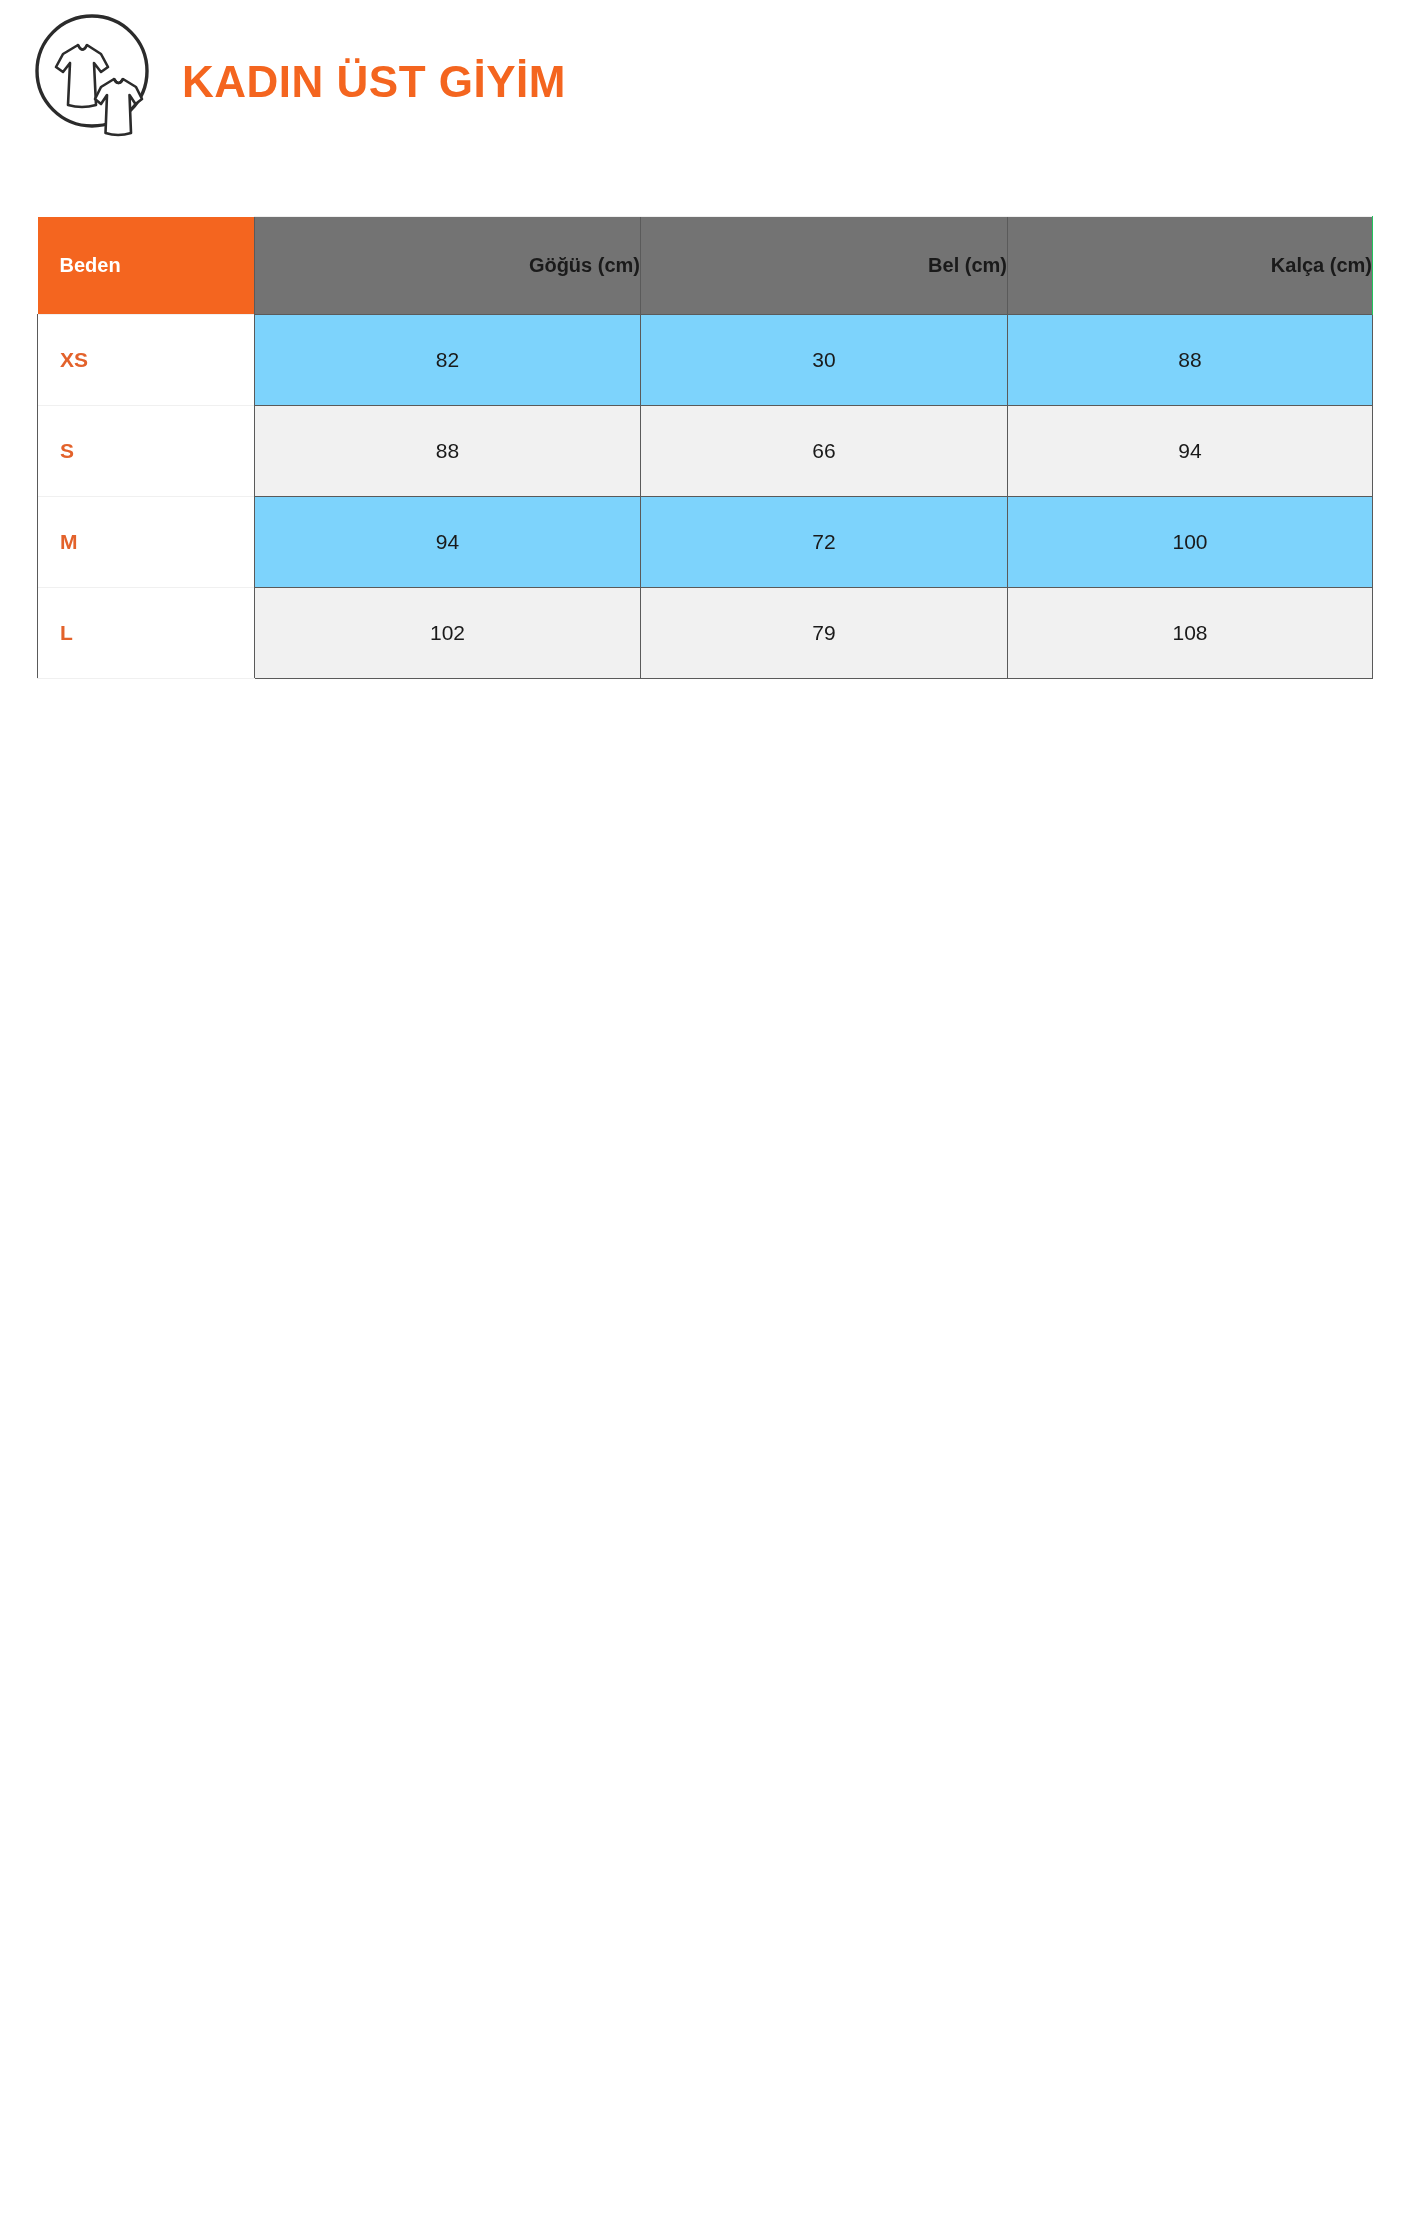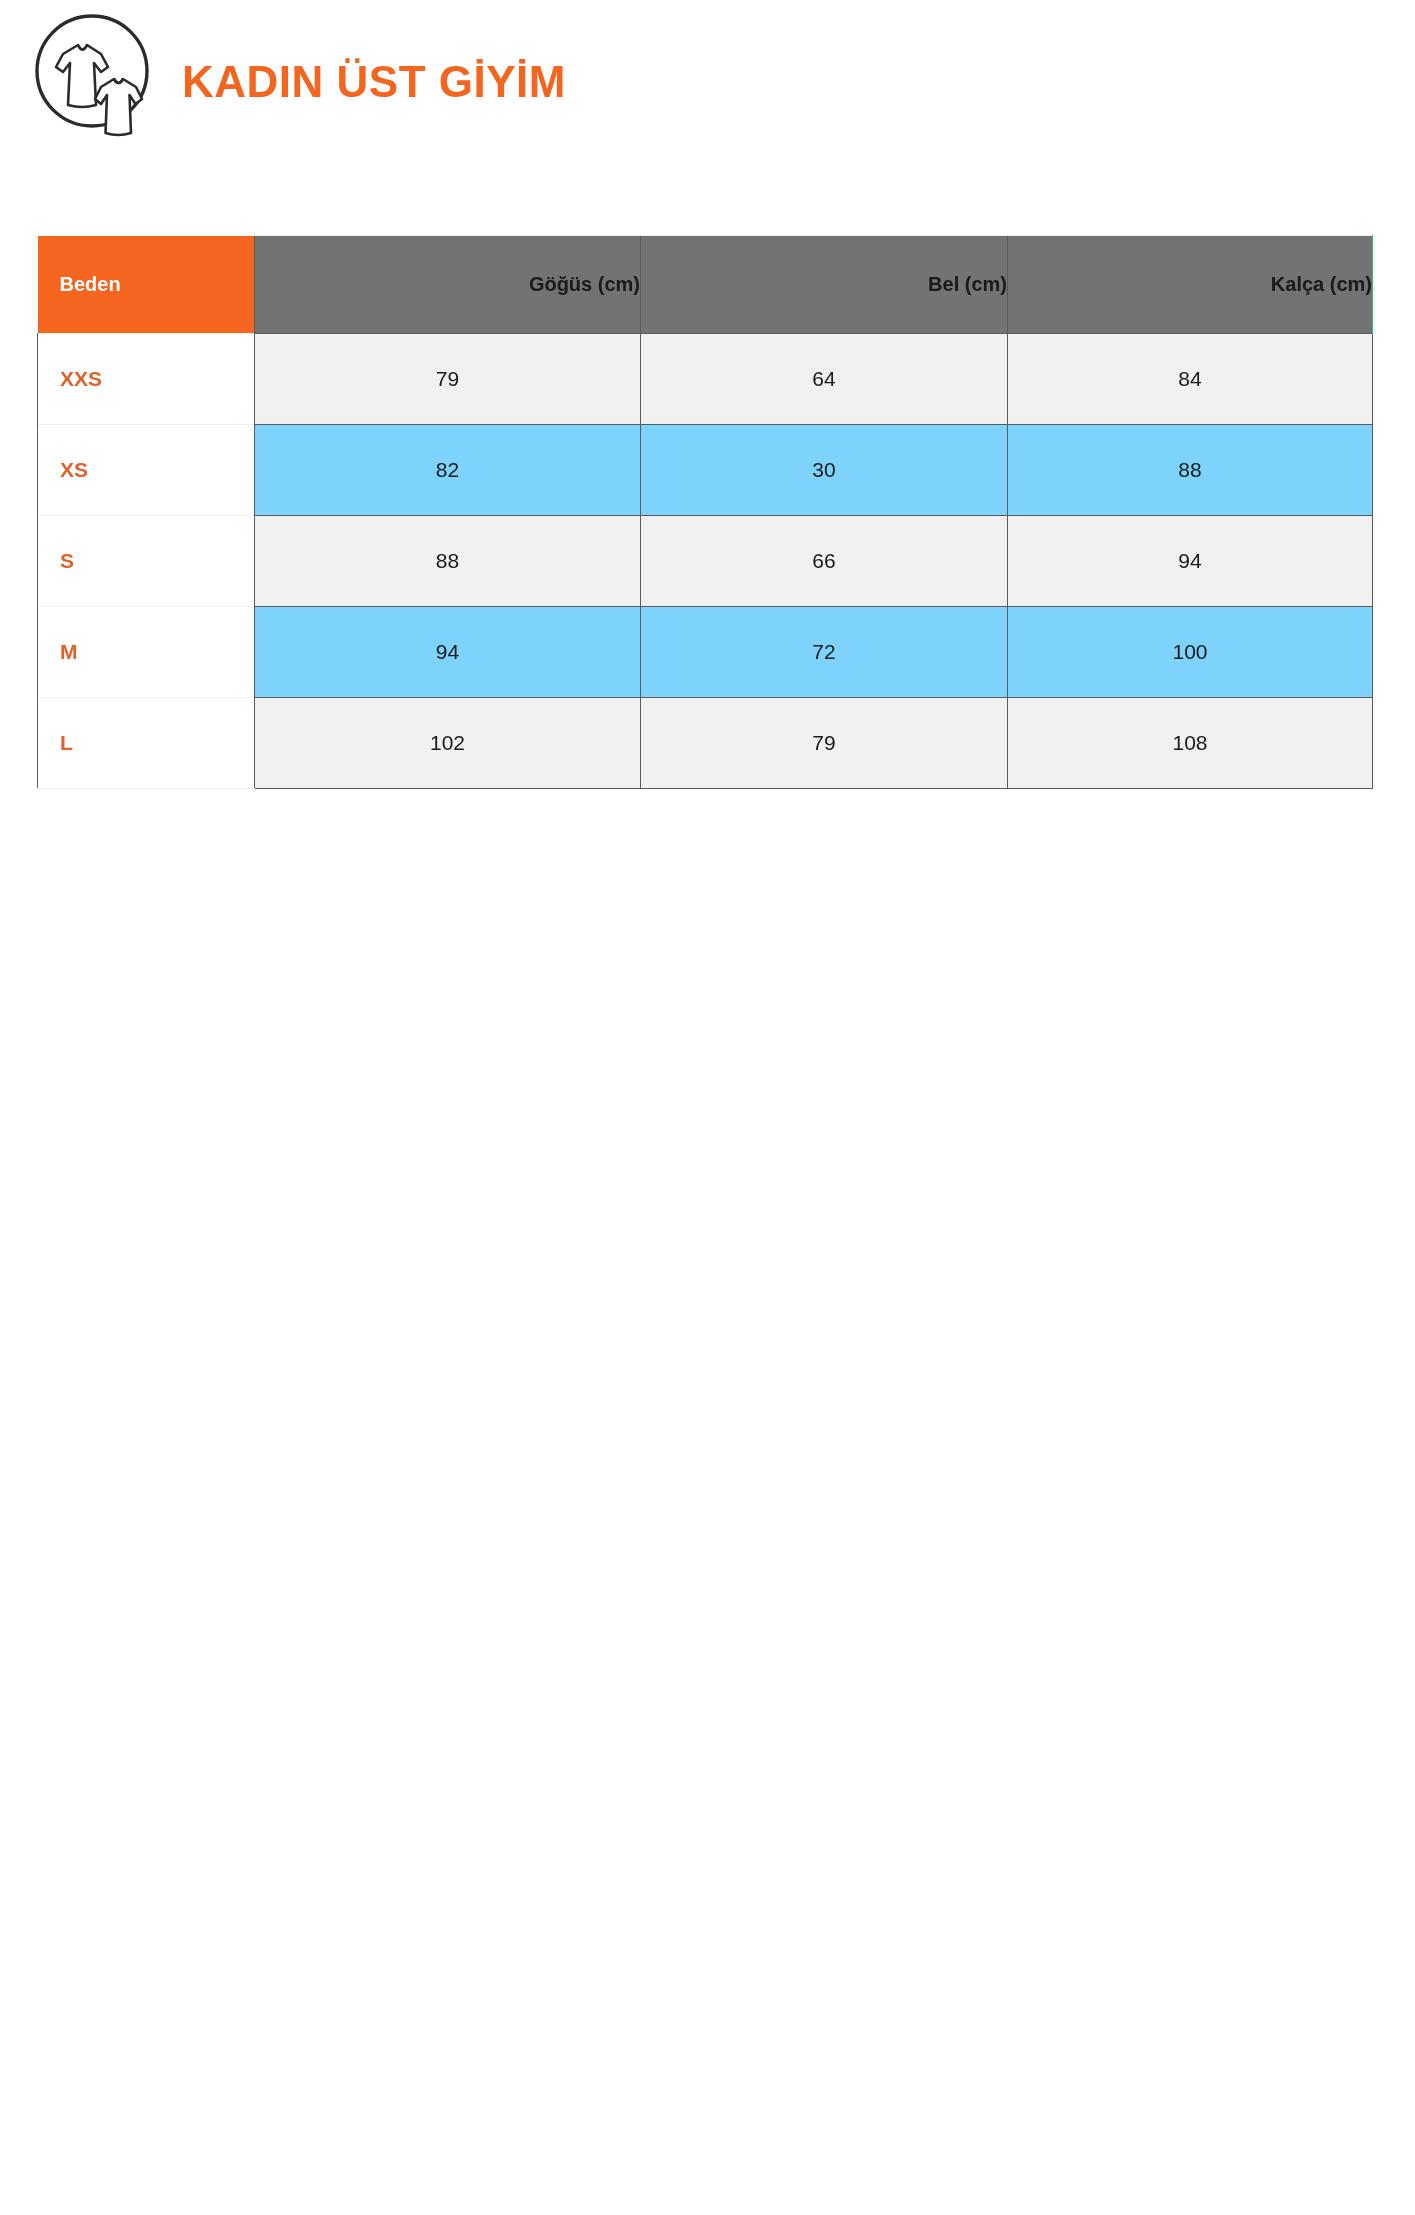--- a/index.html
+++ b/index.html
@@ -44,21 +44,21 @@
     letter-spacing: 0.5px;
     color: #F4651F;
     white-space: nowrap;
     line-height: 1;
   }
 
   
   .size-table-wrap {
     position: absolute;
     left: 37px;
-    top: 235px;
+    top: 216px;
     width: 1335px;
   }
   table.size-table {
     border-collapse: collapse;
     table-layout: fixed;
     width: 1335px;
   }
   table.size-table col.c-beden  { width: 217px; }
   table.size-table col.c-gogus  { width: 386px; }
   table.size-table col.c-bel    { width: 367px; }
@@ -183,26 +183,20 @@
     </colgroup>
     <thead>
       <tr>
         <th class="th-beden">Beden</th>
         <th>Göğüs (cm)</th>
         <th>Bel (cm)</th>
         <th class="th-last">Kalça (cm)</th>
       </tr>
     </thead>
     <tbody id="table-body">
-        <tr class="zebra">
-          <td class="td-size">XXS</td>
-          <td class="td-val">79</td>
-          <td class="td-val">64</td>
-          <td class="td-val td-last">84</td>
-        </tr>
         <tr>
           <td class="td-size">XS</td>
           <td class="td-val">82</td>
           <td class="td-val">30</td>
           <td class="td-val td-last">88</td>
         </tr>
         <tr class="zebra">
           <td class="td-size">S</td>
           <td class="td-val">88</td>
           <td class="td-val">66</td>

